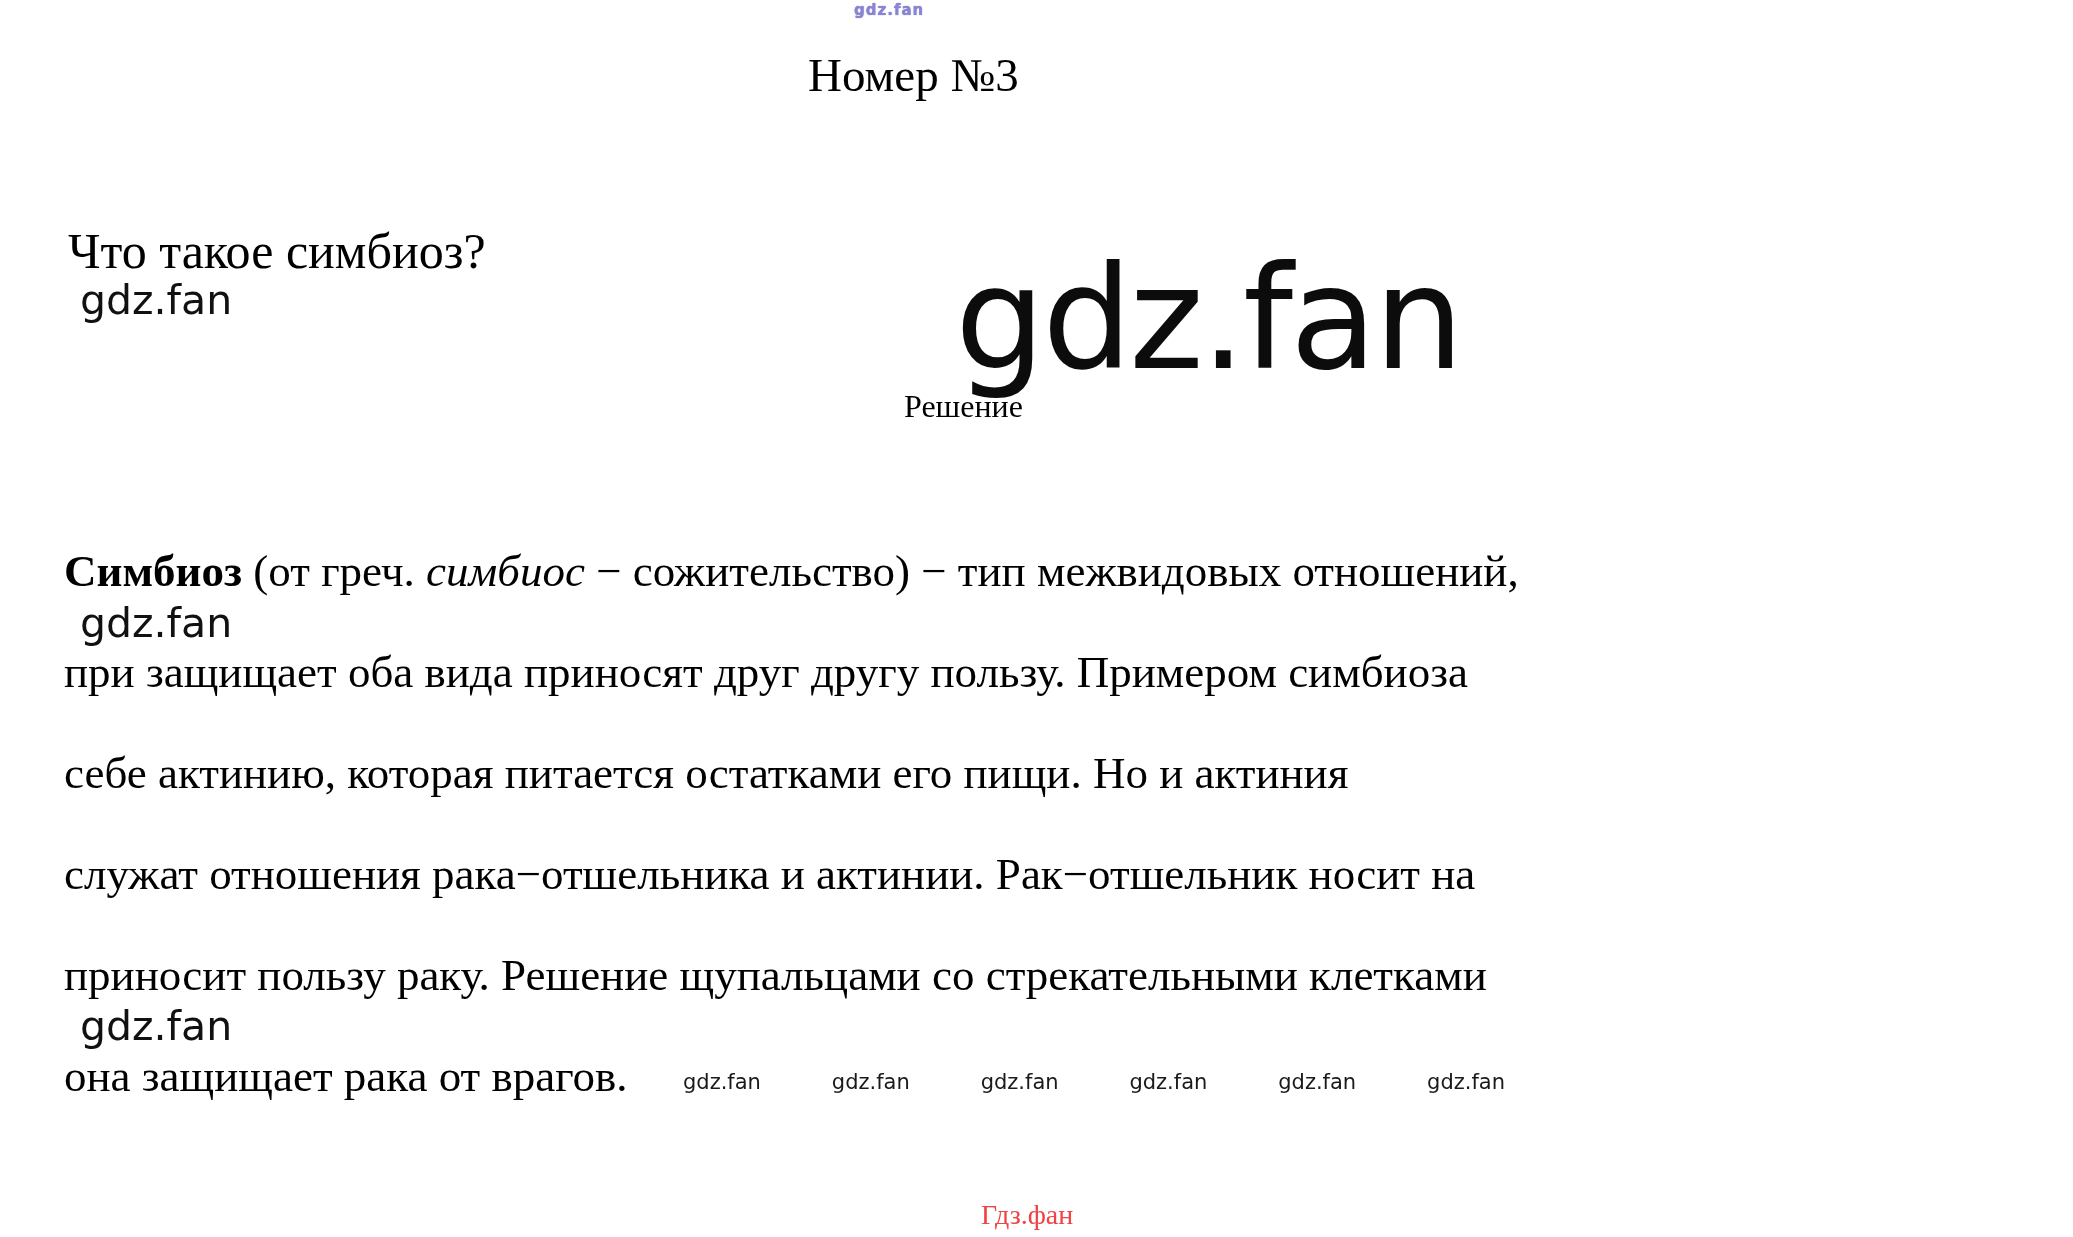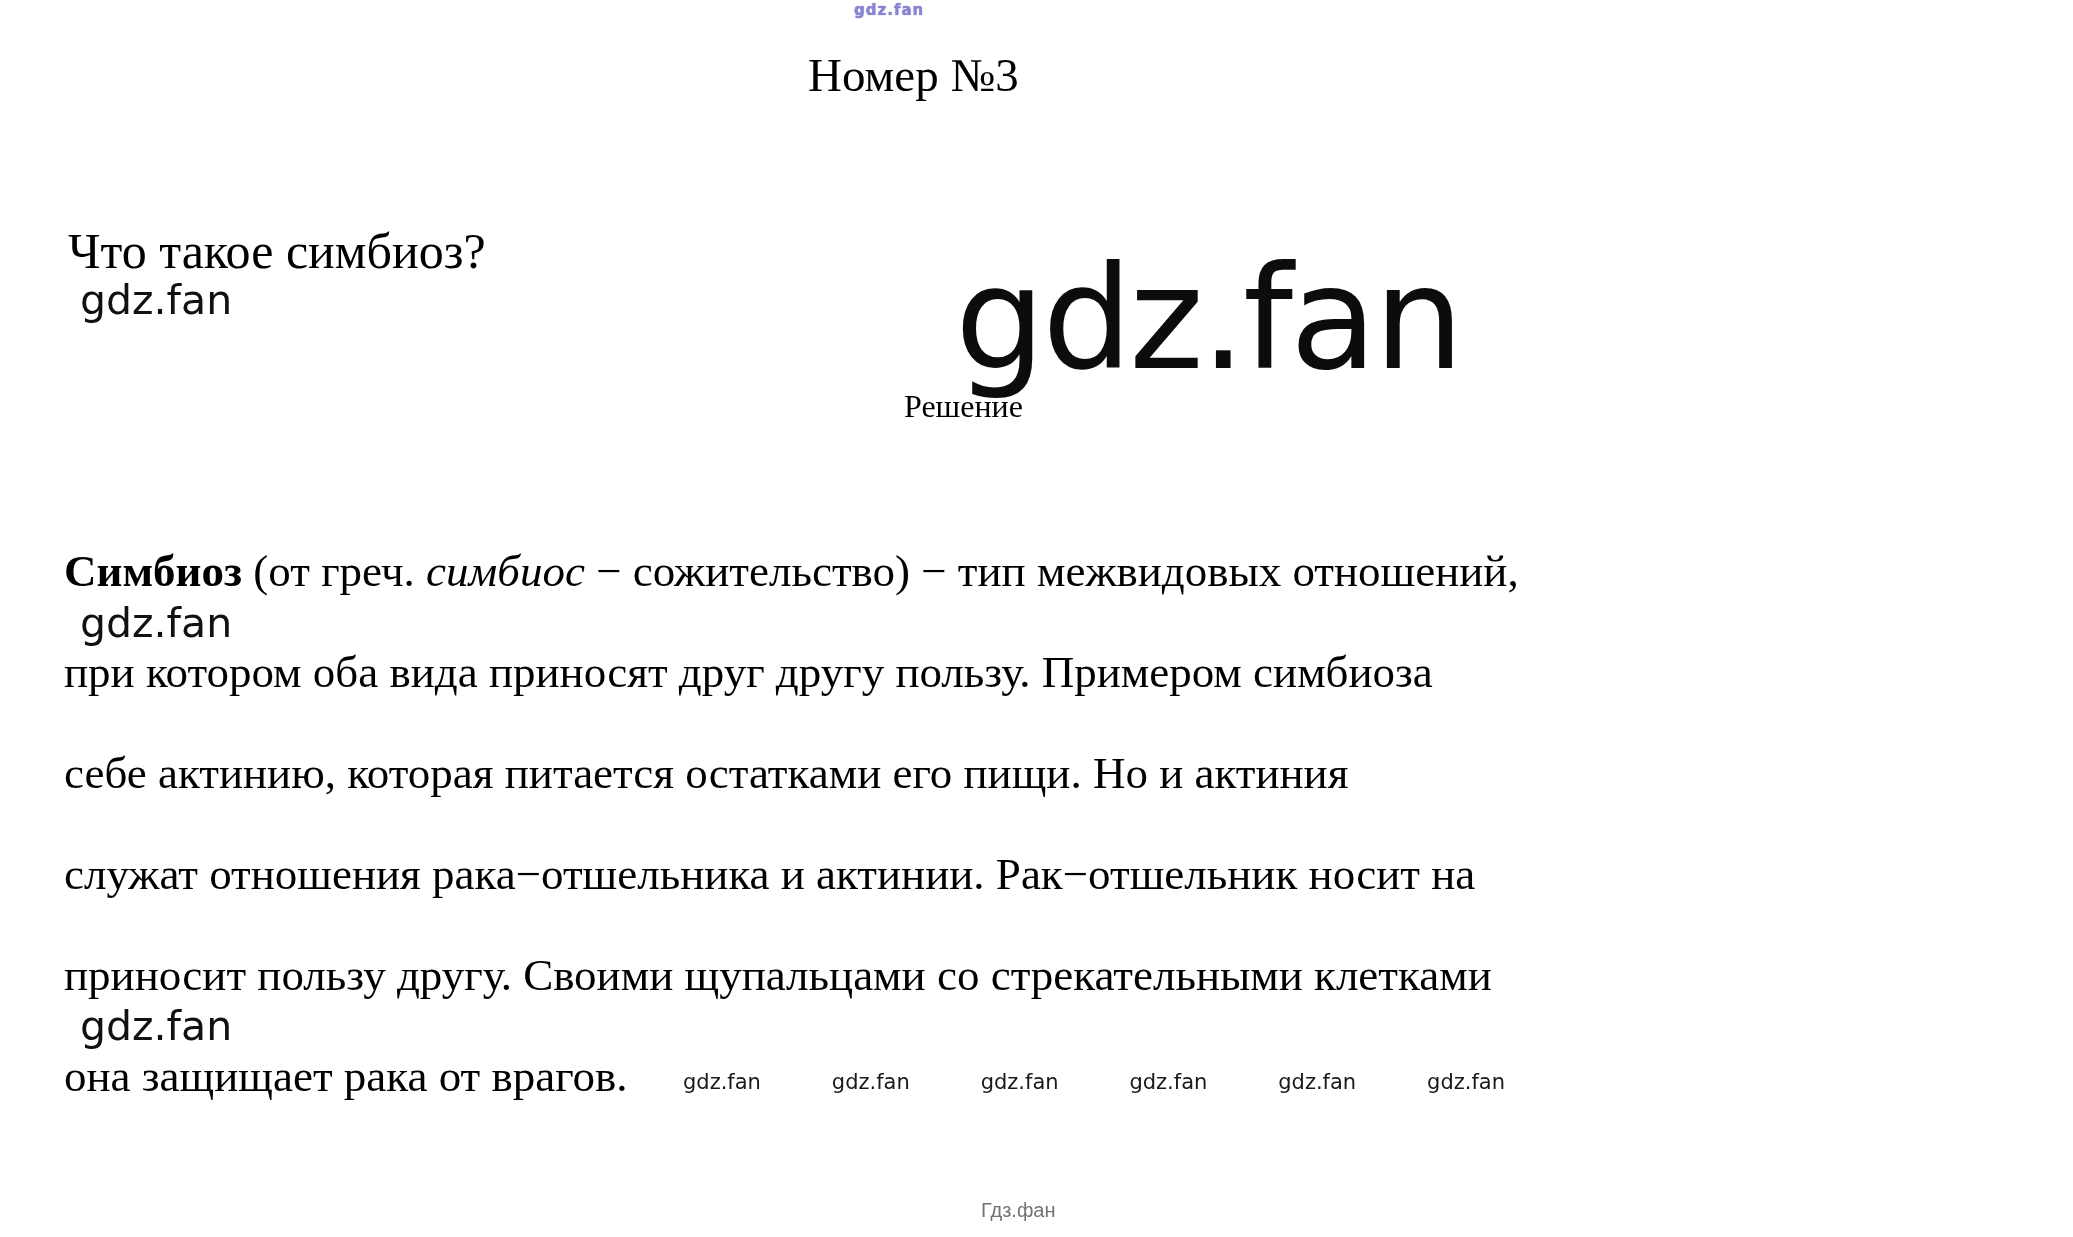--- a/index.html
+++ b/index.html
@@ -81,23 +81,23 @@
     width: 822px;
     display: flex;
     justify-content: space-between;
     font-family: "DejaVu Sans", sans-serif;
     font-size: 21px;
     color: #1a1a1a;
   }
 
   .footer {
     left: 981px; top: 1199px;
-    font-family: Liberation Sans, sans-serif;
-    font-size: 20px;
-    color: #737373;
+    font-family: Liberation Serif, serif;
+    font-size: 28px;
+    color: #ef4444;
   }
 </style>
 </head>
 <body>
 
 <div class="page">
 
   <div class="abs wm-top">gdz.fan</div>
 
   <div class="abs doc-title">Номер №3</div>
@@ -105,24 +105,24 @@
   <div class="abs question">Что такое симбиоз?</div>
 
   <div class="abs wm-inline wm-1">gdz.fan</div>
 
   <div class="abs wm-large">gdz.fan</div>
 
   <div class="abs solution-label">Решение</div>
 
   <div class="abs solution-text" id="solution-lines">
       <div class="line"><span class="seg-b">Симбиоз</span><span> (от греч. </span><span class="seg-i">симбиос</span><span> − сожительство) − тип межвидовых отношений,</span></div>
-      <div class="line"><span>при котором оба вида приносят друг другу пользу. Примером симбиоза</span></div>
+      <div class="line"><span>при защищает оба вида приносят друг другу пользу. Примером симбиоза</span></div>
       <div class="line"><span>себе актинию, которая питается остатками его пищи. Но и актиния</span></div>
       <div class="line"><span>служат отношения рака−отшельника и актинии. Рак−отшельник носит на</span></div>
-      <div class="line"><span>приносит пользу другу. Своими щупальцами со стрекательными клетками</span></div>
+      <div class="line"><span>приносит пользу раку. Решение щупальцами со стрекательными клетками</span></div>
       <div class="line"><span>она защищает рака от врагов.</span></div>
     </div>
 
   <div class="abs wm-inline wm-2">gdz.fan</div>
 
   <div class="abs wm-inline wm-3">gdz.fan</div>
 
   <div class="abs wm-row" id="wm-row">
       <span>gdz.fan</span>
       <span>gdz.fan</span>

